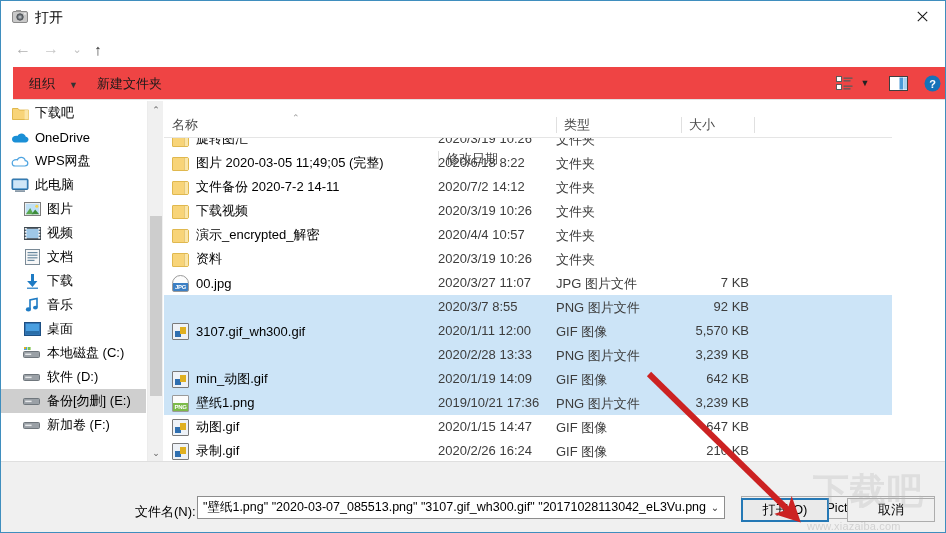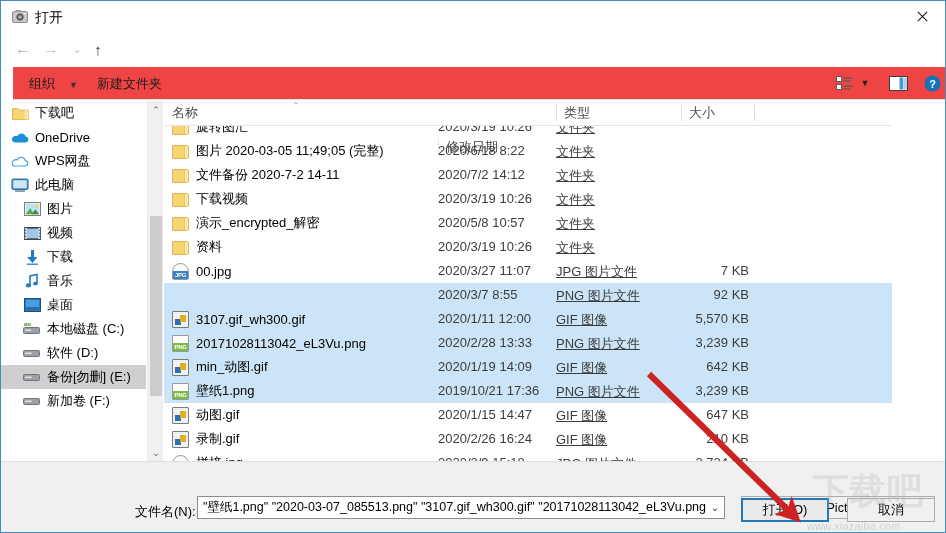--- a/index.html
+++ b/index.html
@@ -243,21 +243,21 @@
     position: absolute;
     left: 2px; top: 115px;
     width: 12px; height: 180px;
     background: #cdcdcd;
     cursor: default;
   }
 
   
   .filepane {
     position: absolute;
-    left: 163px; top: 100px;
+    left: 163px; top: 112px;
     width: 728px;
     height: 360px;
     background: #ffffff;
     overflow: hidden;
   }
   .col-headers {
     position: relative;
     height: 24px;
     border-bottom: 1px solid #e5e5e5;
     background: #ffffff;
@@ -324,21 +324,20 @@
     font-size: 13px;
     color: #3c3c3c;
     white-space: nowrap;
   }
   .fr-type {
     position: absolute;
     left: 392px; top: 4px;
     font-size: 13px;
     color: #3c3c3c;
     white-space: nowrap;
-    text-decoration: underline;
   }
   .fr-size {
     position: absolute;
     left: 445px; top: 4px;
     width: 140px;
     text-align: right;
     font-size: 13px;
     color: #3c3c3c;
     white-space: nowrap;
   }
@@ -695,20 +694,32 @@
             <rect x="14.2" y="5" width="2" height="1.6" fill="#eee"></rect>
             <rect x="14.2" y="8" width="2" height="1.6" fill="#eee"></rect>
             <rect x="14.2" y="11" width="2" height="1.6" fill="#eee"></rect>
           </svg>
         </span>
         <span>视频</span>
       </div>
       <div class="side-item lvl1">
         <span class="side-ico">
           <svg width="15" height="16" viewBox="0 0 15 16">
+            <rect x="0.5" y="0.5" width="14" height="15" fill="#f7f7f7" stroke="#7a8a96"></rect>
+            <rect x="2.5" y="3" width="10" height="1.2" fill="#6b8aa0"></rect>
+            <rect x="2.5" y="5.6" width="10" height="1.2" fill="#6b8aa0"></rect>
+            <rect x="2.5" y="8.2" width="10" height="1.2" fill="#6b8aa0"></rect>
+            <rect x="2.5" y="10.8" width="7" height="1.2" fill="#6b8aa0"></rect>
+          </svg>
+        </span>
+        <span>文档</span>
+      </div>
+      <div class="side-item lvl1">
+        <span class="side-ico">
+          <svg width="15" height="16" viewBox="0 0 15 16">
             <path d="M6 1h3v7h3.4L7.5 14 2.1 8H6z" fill="#1e7bc4"></path>
             <rect x="2" y="14.6" width="11" height="1.2" fill="#1e7bc4"></rect>
           </svg>
         </span>
         <span>下载</span>
       </div>
       <div class="side-item lvl1">
         <span class="side-ico">
           <svg width="14" height="16" viewBox="0 0 14 16">
             <path d="M5 12V3l7-1.6v8.6" stroke="#1e7bc4" stroke-width="1.6" fill="none"></path>
@@ -830,21 +841,21 @@
           <div class="fr-type">文件夹</div>
           <div class="fr-size"></div>
         </div>
         <div class="frow">
           <div class="fr-name">
             <span class="fr-ico">
               <div class="ico-folder"></div>
             </span>
             <span>演示_encrypted_解密</span>
           </div>
-          <div class="fr-date">2020/5/8 10:57</div>
+          <div class="fr-date">2020/4/4 10:57</div>
           <div class="fr-type">文件夹</div>
           <div class="fr-size"></div>
         </div>
         <div class="frow">
           <div class="fr-name">
             <span class="fr-ico">
               <div class="ico-folder"></div>
             </span>
             <span>资料</span>
           </div>
@@ -873,26 +884,20 @@
             <span class="fr-ico">
               <div class="ico-file ico-gif"></div>
             </span>
             <span>3107.gif_wh300.gif</span>
           </div>
           <div class="fr-date">2020/1/11 12:00</div>
           <div class="fr-type">GIF 图像</div>
           <div class="fr-size">5,570 KB</div>
         </div>
         <div class="frow sel">
-          <div class="fr-name">
-            <span class="fr-ico">
-              <div class="ico-file ico-png">PNG</div>
-            </span>
-            <span>20171028113042_eL3Vu.png</span>
-          </div>
           <div class="fr-date">2020/2/28 13:33</div>
           <div class="fr-type">PNG 图片文件</div>
           <div class="fr-size">3,239 KB</div>
         </div>
         <div class="frow sel">
           <div class="fr-name">
             <span class="fr-ico">
               <div class="ico-file ico-gif"></div>
             </span>
             <span>min_动图.gif</span>

